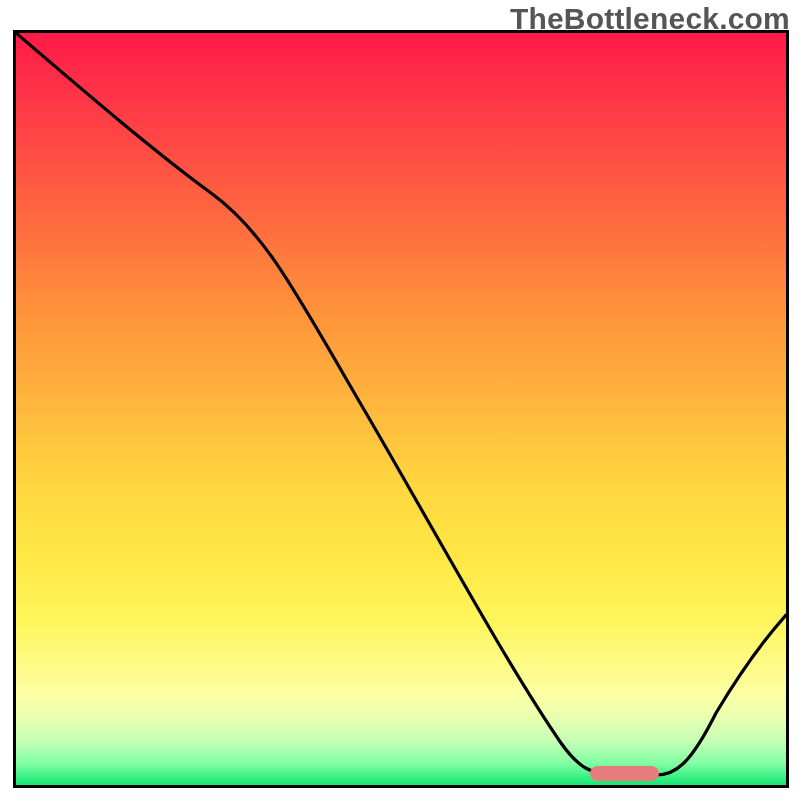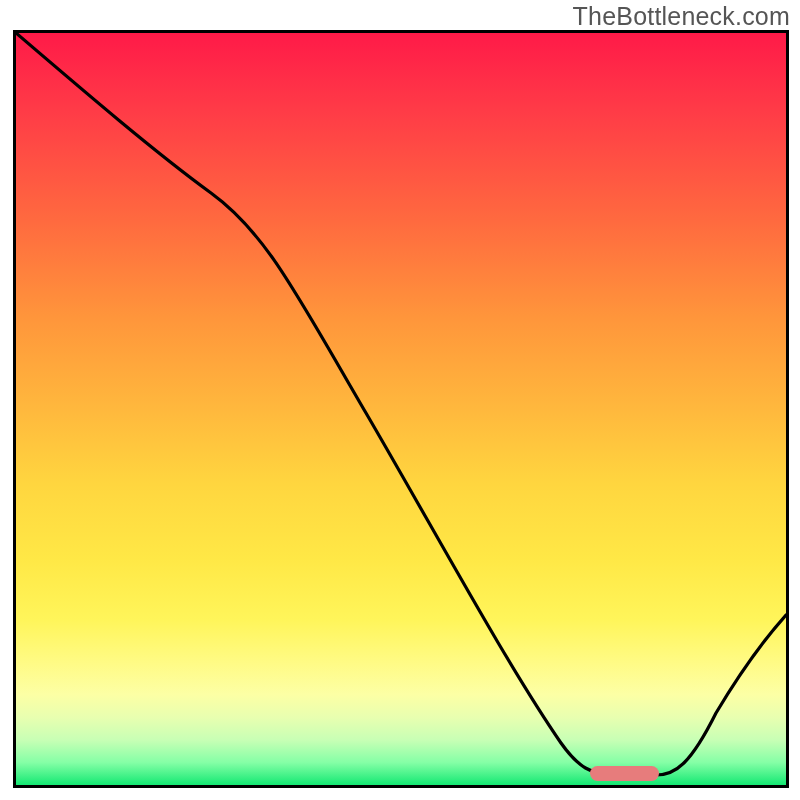--- a/index.html
+++ b/index.html
@@ -13,22 +13,22 @@
   .wrap {
     position: relative;
     width: 800px;
     height: 800px;
   }
   .watermark {
     position: absolute;
     top: 2px;
     right: 10px;
     color: #555;
-    font-size: 25px;
-    font-weight: 400;
+    font-size: 30px;
+    font-weight: 700;
     letter-spacing: 0.2px;
     z-index: 3;
   }
   .plot {
     position: absolute;
     left: 13px;
     top: 30px;
     width: 776px;
     height: 758px;
     border: 3px solid #000;

